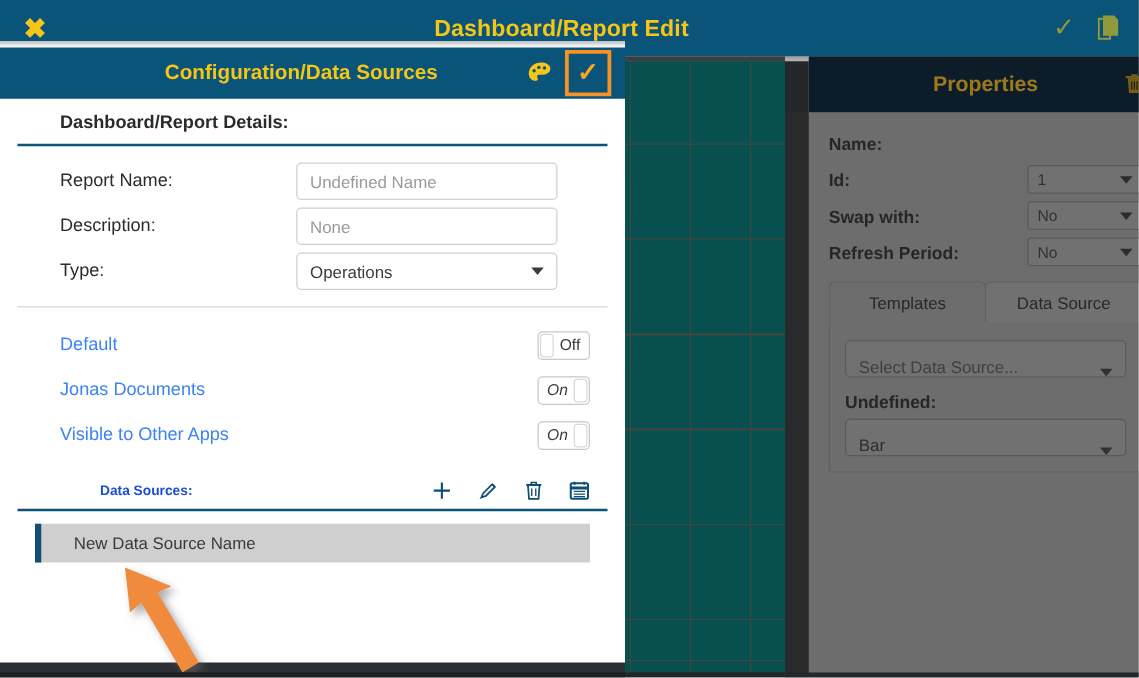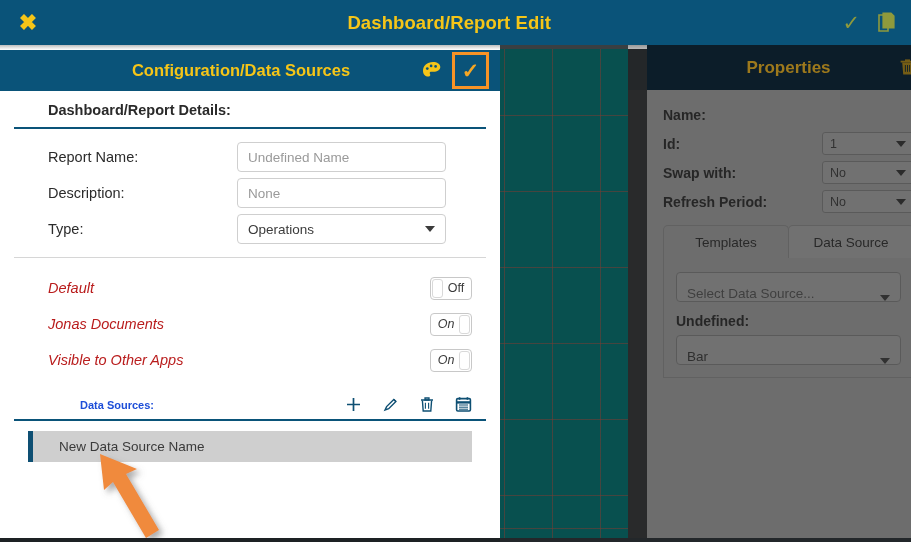--- a/index.html
+++ b/index.html
@@ -36,21 +36,21 @@
   .tb-check { color: #8f9a3c; font-size: 21px; line-height: 1; }
   .tb-copy { width: 17px; height: 21px; display:block; }
 
   .tb-underline {
     position: absolute; left: 0; top: 45px; width: 911px; height: 4px;
     background: linear-gradient(to bottom, #d4d4d4, #ffffff);
   }
 
   
   .left-panel {
-    position: absolute; left: 0; top: 45px; width: 500px; height: 497px;
+    position: absolute; left: 0; top: 33px; width: 500px; height: 497px;
     background: #ffffff;
     overflow: hidden;
   }
   .lp-topstrip {
     height: 5px; width: 100%;
     background: linear-gradient(to bottom, #bdbdbd 0%, #e8e8e8 60%, #ffffff 100%);
   }
   .cfg-header {
     position: relative;
     height: 41px; background: #0a5379;
@@ -102,21 +102,21 @@
     border-top: 6px solid #3b3b3b;
   }
 
   .form-gap { height: 10px; }
 
   .toggle-rows { padding: 12px 0 10px 0; }
   .trow {
     display: flex; align-items: center; justify-content: space-between;
     height: 36px; padding-left: 34px; padding-right: 14px;
   }
-  .trow .tlabel { font-size: 14.5px; color: #b91c1c; font-style: italic; }
+  .trow .tlabel { font-size: 14.5px; color: #3b82f6; }
   .toggle {
     width: 42px; height: 23px;
     border: 1px solid #c8c8c8; border-radius: 4px;
     background: #fff; position: relative;
     display: flex; align-items: center;
   }
   .toggle .knob {
     position: absolute; top: 1px; width: 11px; height: 19px;
     background: #fff; border: 1px solid #d9d9d9; border-radius: 3px;
   }

